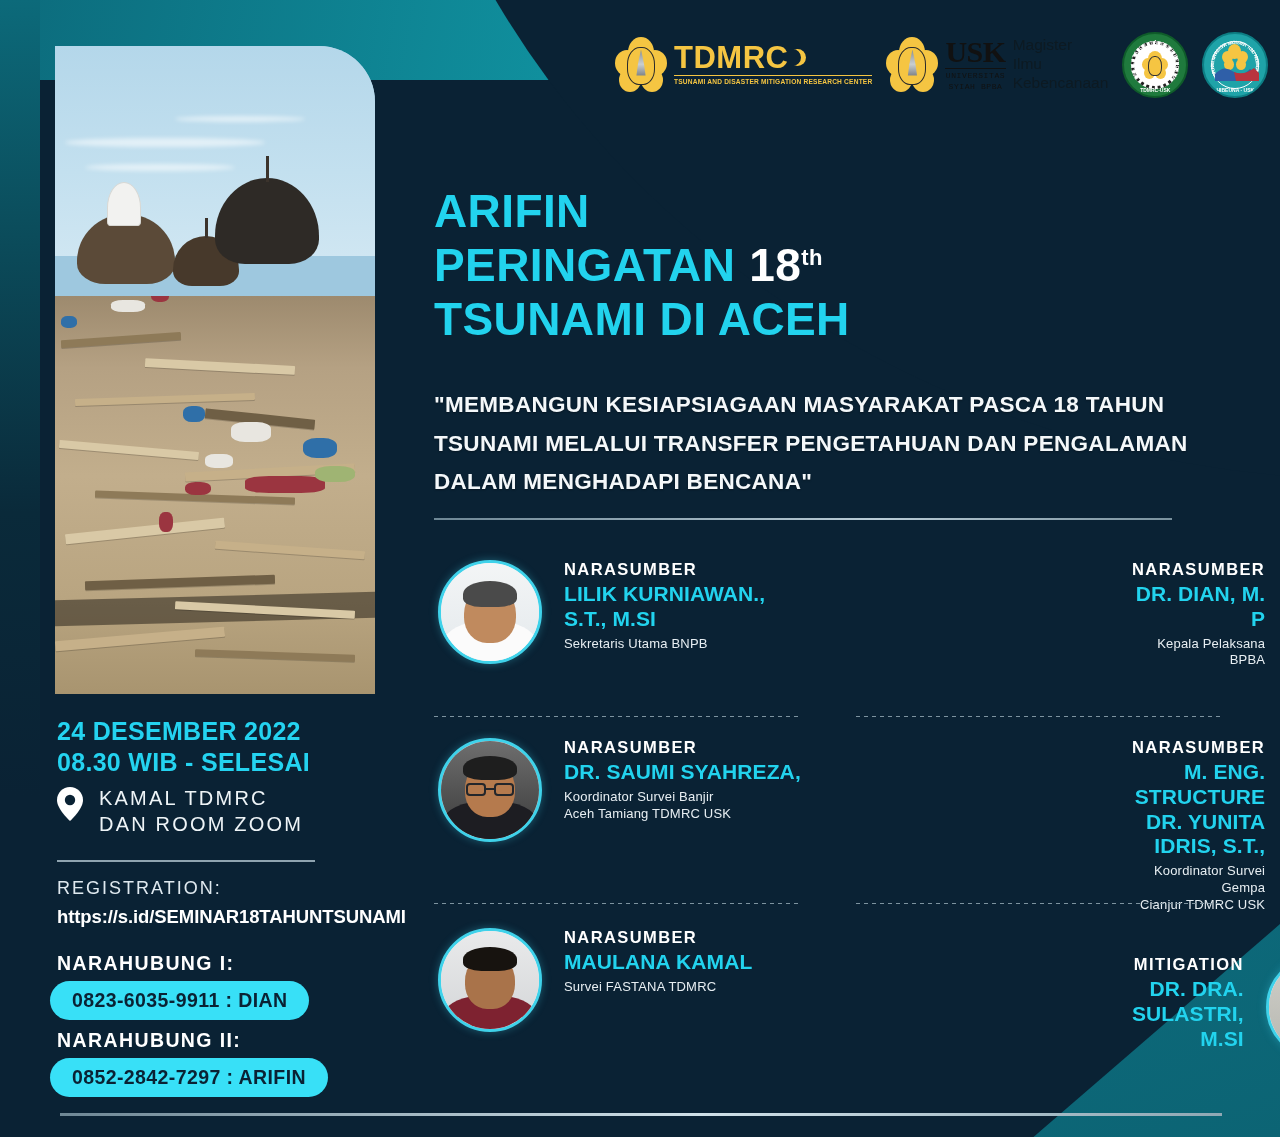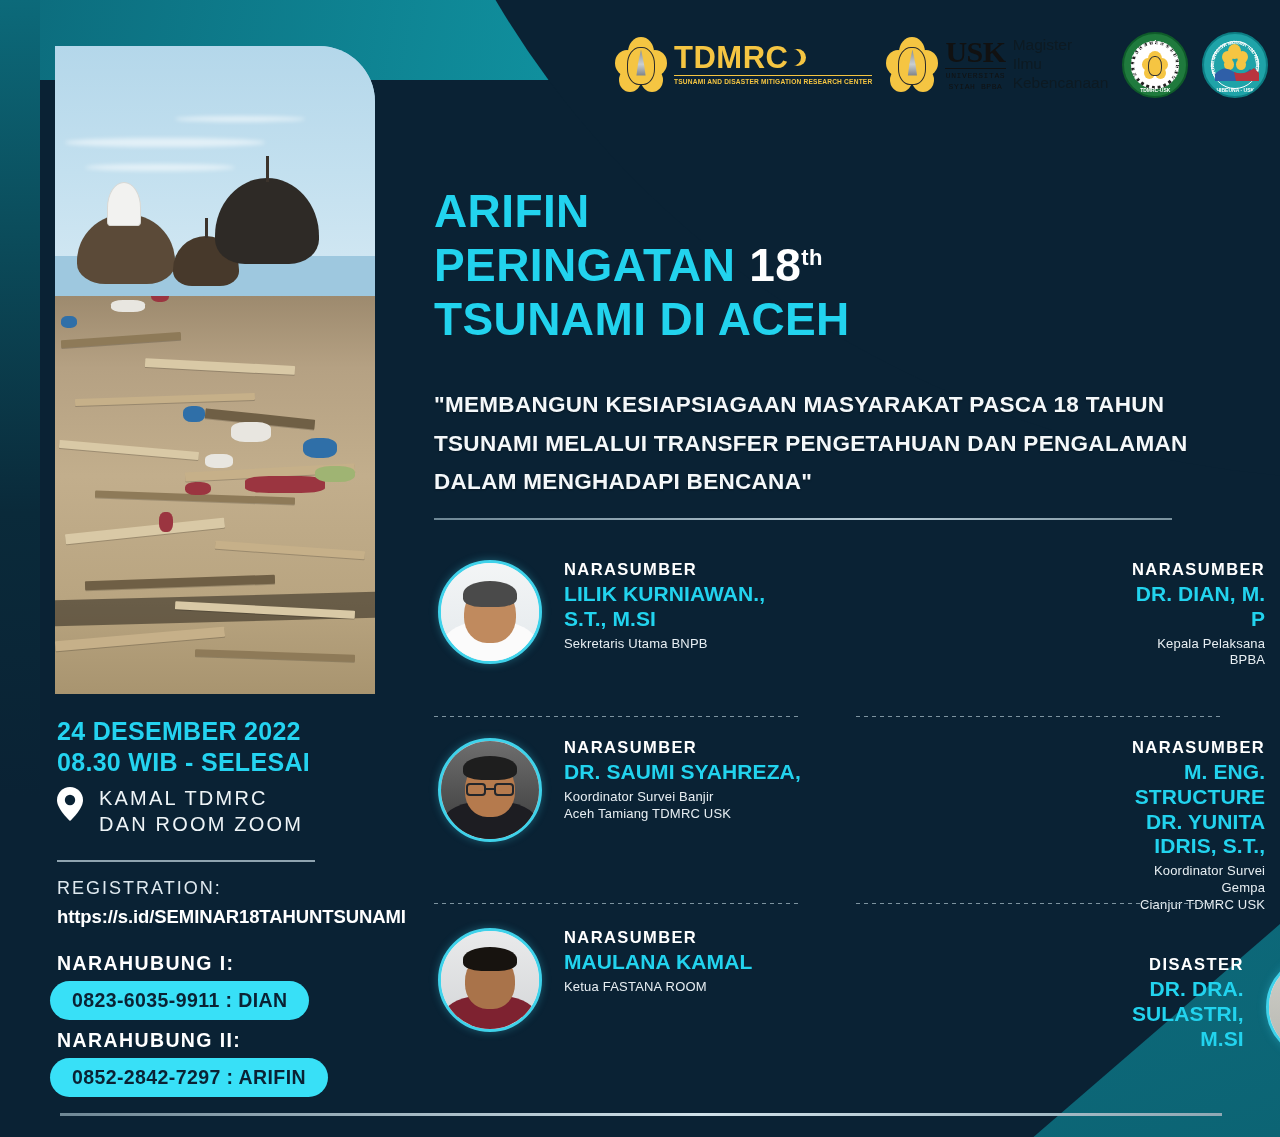--- a/index.html
+++ b/index.html
@@ -636,31 +636,31 @@
   <div class="spk s5">
     <div class="avatar">
       <div class="av-bg" style="background:linear-gradient(180deg,#e9eaeb 0%,#d4d6d8 100%);"></div>
       <div class="av-body" style="width:90px;height:40px;background:#7e2230;"></div>
       <div class="av-head" style="top:22px;width:50px;height:56px;background:#a9734a;"></div>
       <div class="av-hair" style="top:16px;width:54px;height:24px;background:#17130f;"></div>
     </div>
     <div class="spk-txt">
       <div class="role">NARASUMBER</div>
       <div class="name">MAULANA KAMAL</div>
-      <div class="affil">Ketua FASTANA ROOM</div>
+      <div class="affil">Survei FASTANA TDMRC</div>
     </div>
   </div>
 
   <div class="spk right s6">
     <div class="avatar">
       <div class="av-bg" style="background:linear-gradient(180deg,#cfcfc9 0%,#b7b7b0 100%);"></div>
 
     </div>
     <div class="spk-txt">
-      <div class="role">DISASTER</div>
+      <div class="role">MITIGATION</div>
       <div class="name">DR. DRA. SULASTRI, M.SI</div>
     </div>
   </div>
 
   <div class="hr-row hr-r1l"></div>
   <div class="hr-row hr-r1r"></div>
   <div class="hr-row hr-r2l"></div>
   <div class="hr-row hr-r2r"></div>
 
   <div class="datetime">

